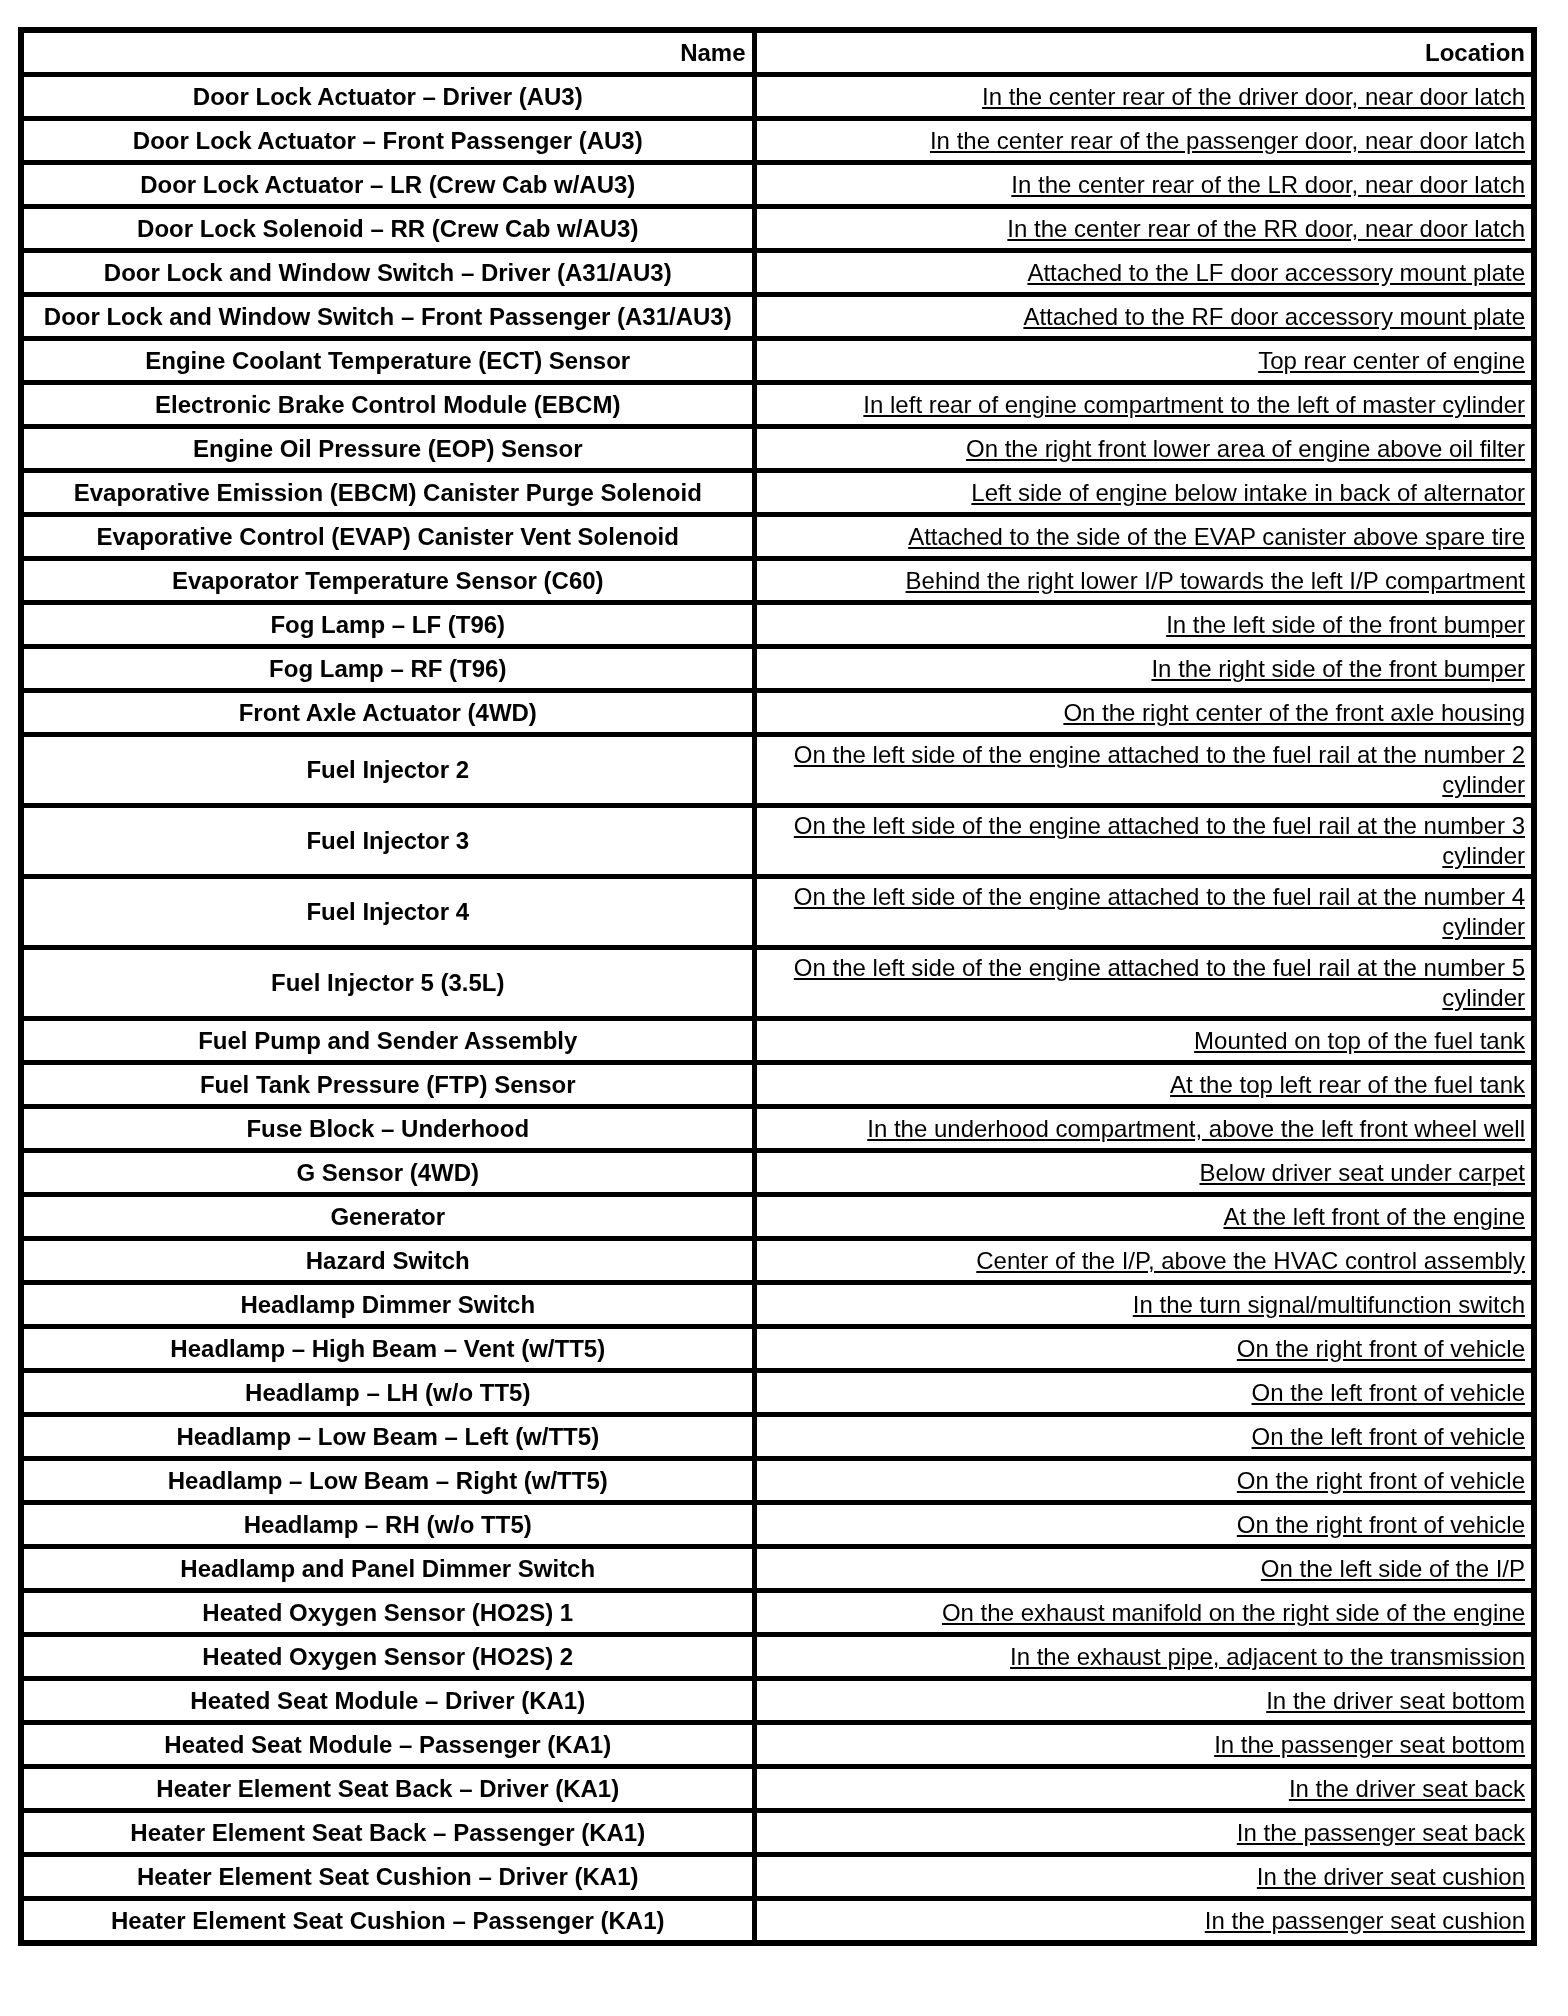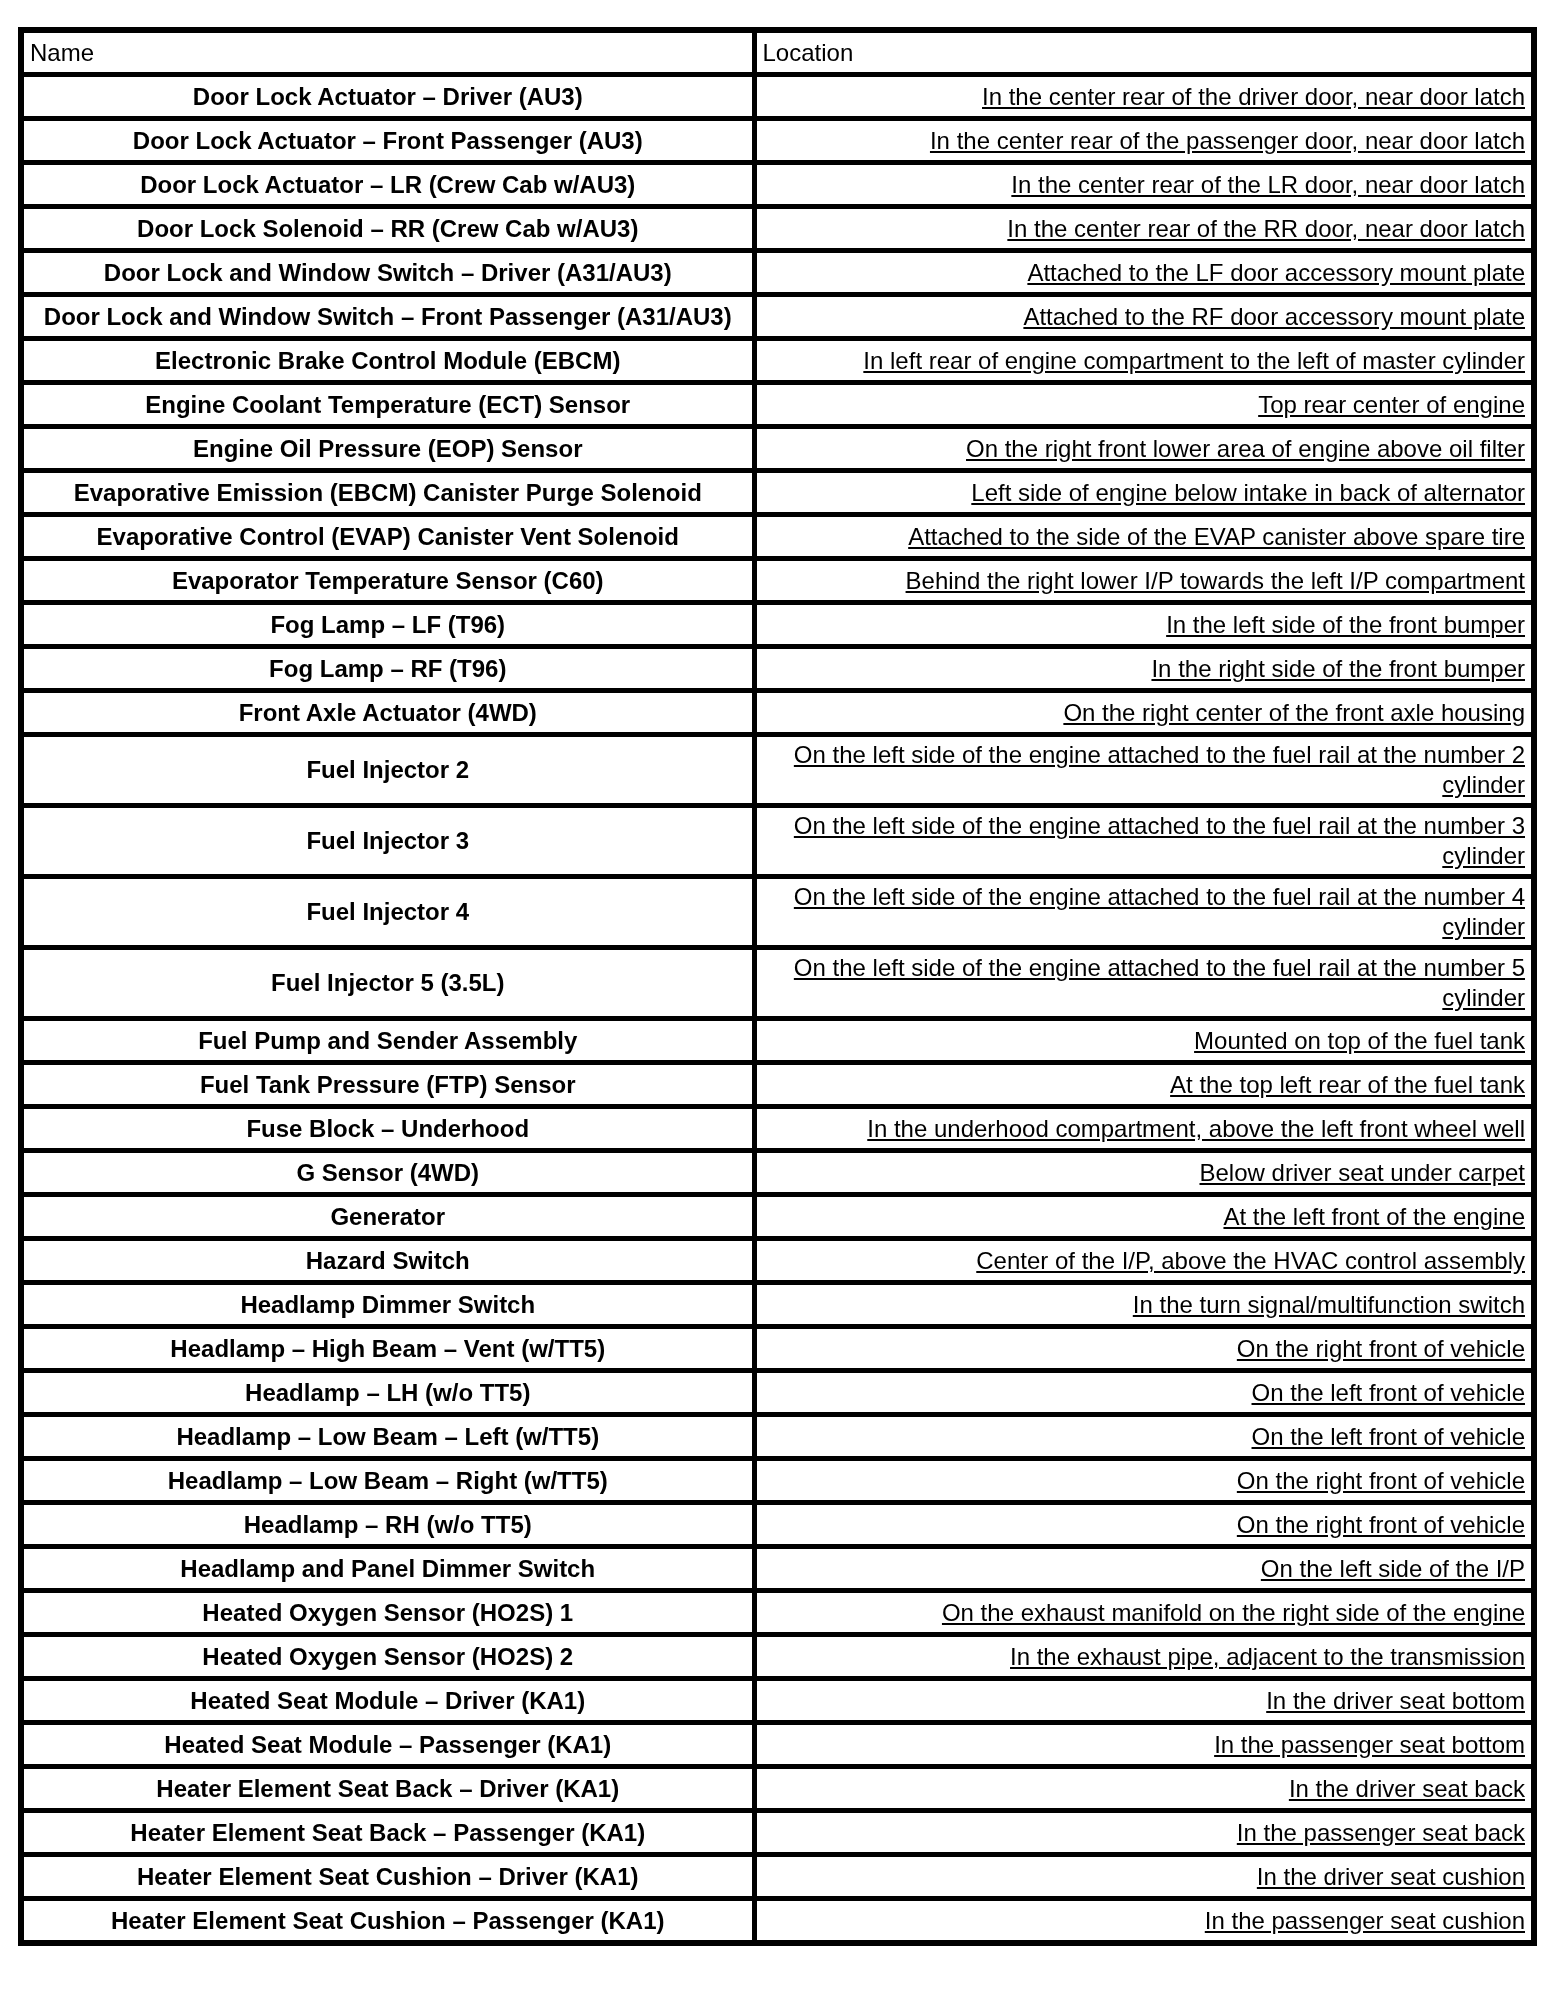--- a/index.html
+++ b/index.html
@@ -29,22 +29,22 @@
     border: 5px solid #000000;
     font-size: 24px;
     line-height: 30px;
     color: #000000;
     padding: 3px 6px;
     vertical-align: middle;
     overflow: hidden;
     word-wrap: break-word;
   }
   table.loc-table th {
-    font-weight: normal;
-    text-align: left;
+    font-weight: bold;
+    text-align: right;
     height: 33px;
   }
   table.loc-table td.name-cell {
     text-align: center;
     font-weight: bold;
   }
   table.loc-table td.loc-cell {
     text-align: right;
     padding-left: 7px;
     text-decoration: underline;
@@ -87,26 +87,26 @@
         </tr>
         <tr class="data-row">
           <td class="name-cell">Door Lock and Window Switch – Driver (A31/AU3)</td>
           <td class="loc-cell">Attached to the LF door accessory mount plate</td>
         </tr>
         <tr class="data-row">
           <td class="name-cell">Door Lock and Window Switch – Front Passenger (A31/AU3)</td>
           <td class="loc-cell">Attached to the RF door accessory mount plate</td>
         </tr>
         <tr class="data-row">
+          <td class="name-cell">Engine Coolant Temperature (ECT) Sensor</td>
+          <td class="loc-cell">Top rear center of engine</td>
+        </tr>
+        <tr class="data-row">
           <td class="name-cell">Electronic Brake Control Module (EBCM)</td>
           <td class="loc-cell">In left rear of engine compartment to the left of master cylinder</td>
-        </tr>
-        <tr class="data-row">
-          <td class="name-cell">Engine Coolant Temperature (ECT) Sensor</td>
-          <td class="loc-cell">Top rear center of engine</td>
         </tr>
         <tr class="data-row">
           <td class="name-cell">Engine Oil Pressure (EOP) Sensor</td>
           <td class="loc-cell">On the right front lower area of engine above oil filter</td>
         </tr>
         <tr class="data-row">
           <td class="name-cell">Evaporative Emission (EBCM) Canister Purge Solenoid</td>
           <td class="loc-cell">Left side of engine below intake in back of alternator</td>
         </tr>
         <tr class="data-row">

